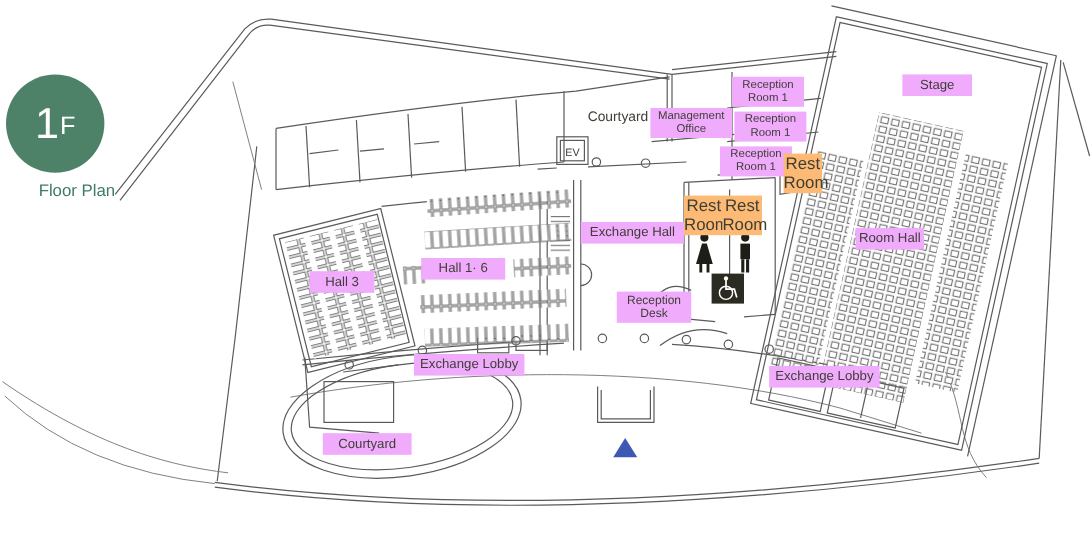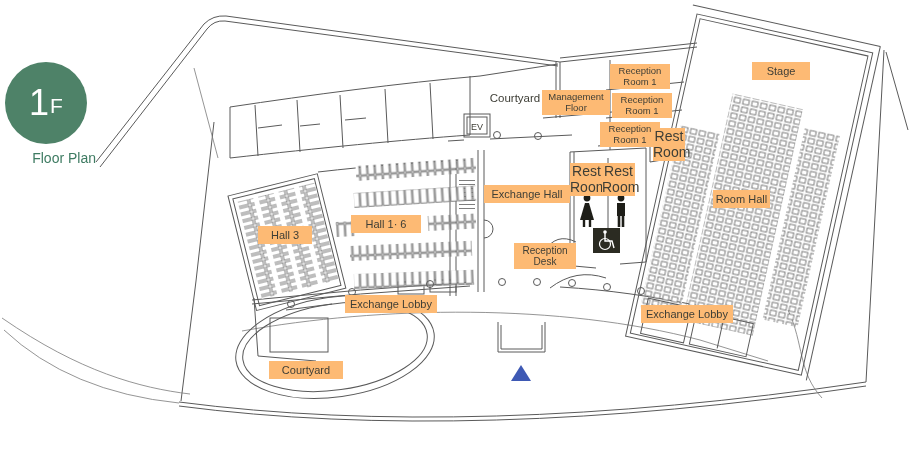--- a/index.html
+++ b/index.html
@@ -1,21 +1,21 @@
 <!DOCTYPE html>
 <html><head>
 <meta charset="utf-8">
 <style>
   html,body{margin:0;padding:0}
   body{width:910px;height:463px;position:relative;background:#fff;
        font-family:"Liberation Sans",sans-serif;overflow:hidden}
   .plan-svg{position:absolute;left:0;top:0}
   .w{stroke:#5a5a5a;fill:none;stroke-width:1}
   .thin{stroke:#7a7a7a;fill:none;stroke-width:0.8}
-  .lbl{position:absolute;background:#fdba74;color:#3E3E36;font-size:11px;
+  .lbl{position:absolute;background:#f0abfc;color:#3E3E36;font-size:11px;
        line-height:1.12;text-align:center;padding:3px 2px;box-sizing:border-box;white-space:normal}
   .lbl.sm{font-size:9.5px;padding:2px 1px}
   .lbl.md{font-size:10px;padding:2px 1px}
   .lbl.white{background:#fdba74;font-size:14px;padding:1px 0}
   .lbl.plain{background:transparent;font-size:11.5px;color:#3E3E36}
   .badge-circle{position:absolute;left:5px;top:62px;width:82px;height:82px;border-radius:50%;
        background:#4E8268;color:#fff;display:flex;align-items:center;justify-content:center}
   .f-num{font-size:36px;font-weight:300;letter-spacing:1px}
   .f-suf{font-size:21px;margin-top:6px}
   .badge-caption{position:absolute;left:0;top:150px;width:96px;text-align:right;
@@ -206,21 +206,21 @@
     <span class="f-num">1</span>
     <span class="f-suf">F</span>
   </div>
   <div class="badge-caption">Floor Plan</div>
 </div>
 
 <div class="lbl" style="left:752px;top:62px;width:58px">Stage</div>
 <div class="lbl sm" style="left:610px;top:64px;width:60px">Reception Room 1</div>
 <div class="lbl sm" style="left:612px;top:93px;width:60px">Reception Room 1</div>
 <div class="lbl sm" style="left:600px;top:122px;width:60px">Reception Room 1</div>
-<div class="lbl sm" style="left:542px;top:90px;width:68px">Management Floor</div>
+<div class="lbl sm" style="left:542px;top:90px;width:68px">Management Office</div>
 <div class="lbl plain" style="left:478px;top:89px;width:74px">Courtyard</div>
 <div class="lbl" style="left:484px;top:185px;width:86px">Exchange Hall</div>
 <div class="lbl white" style="left:570px;top:163px;width:33px">Rest Room</div>
 <div class="lbl white" style="left:602px;top:163px;width:33px">Rest Room</div>
 <div class="lbl white" style="left:653px;top:128px;width:32px">Rest Room</div>
 <div class="lbl" style="left:713px;top:190px;width:57px">Room Hall</div>
 <div class="lbl" style="left:351px;top:215px;width:70px">Hall 1· 6</div>
 <div class="lbl" style="left:258px;top:226px;width:54px">Hall 3</div>
 <div class="lbl md" style="left:514px;top:243px;width:62px">Reception Desk</div>
 <div class="lbl" style="left:345px;top:295px;width:92px">Exchange Lobby</div>

